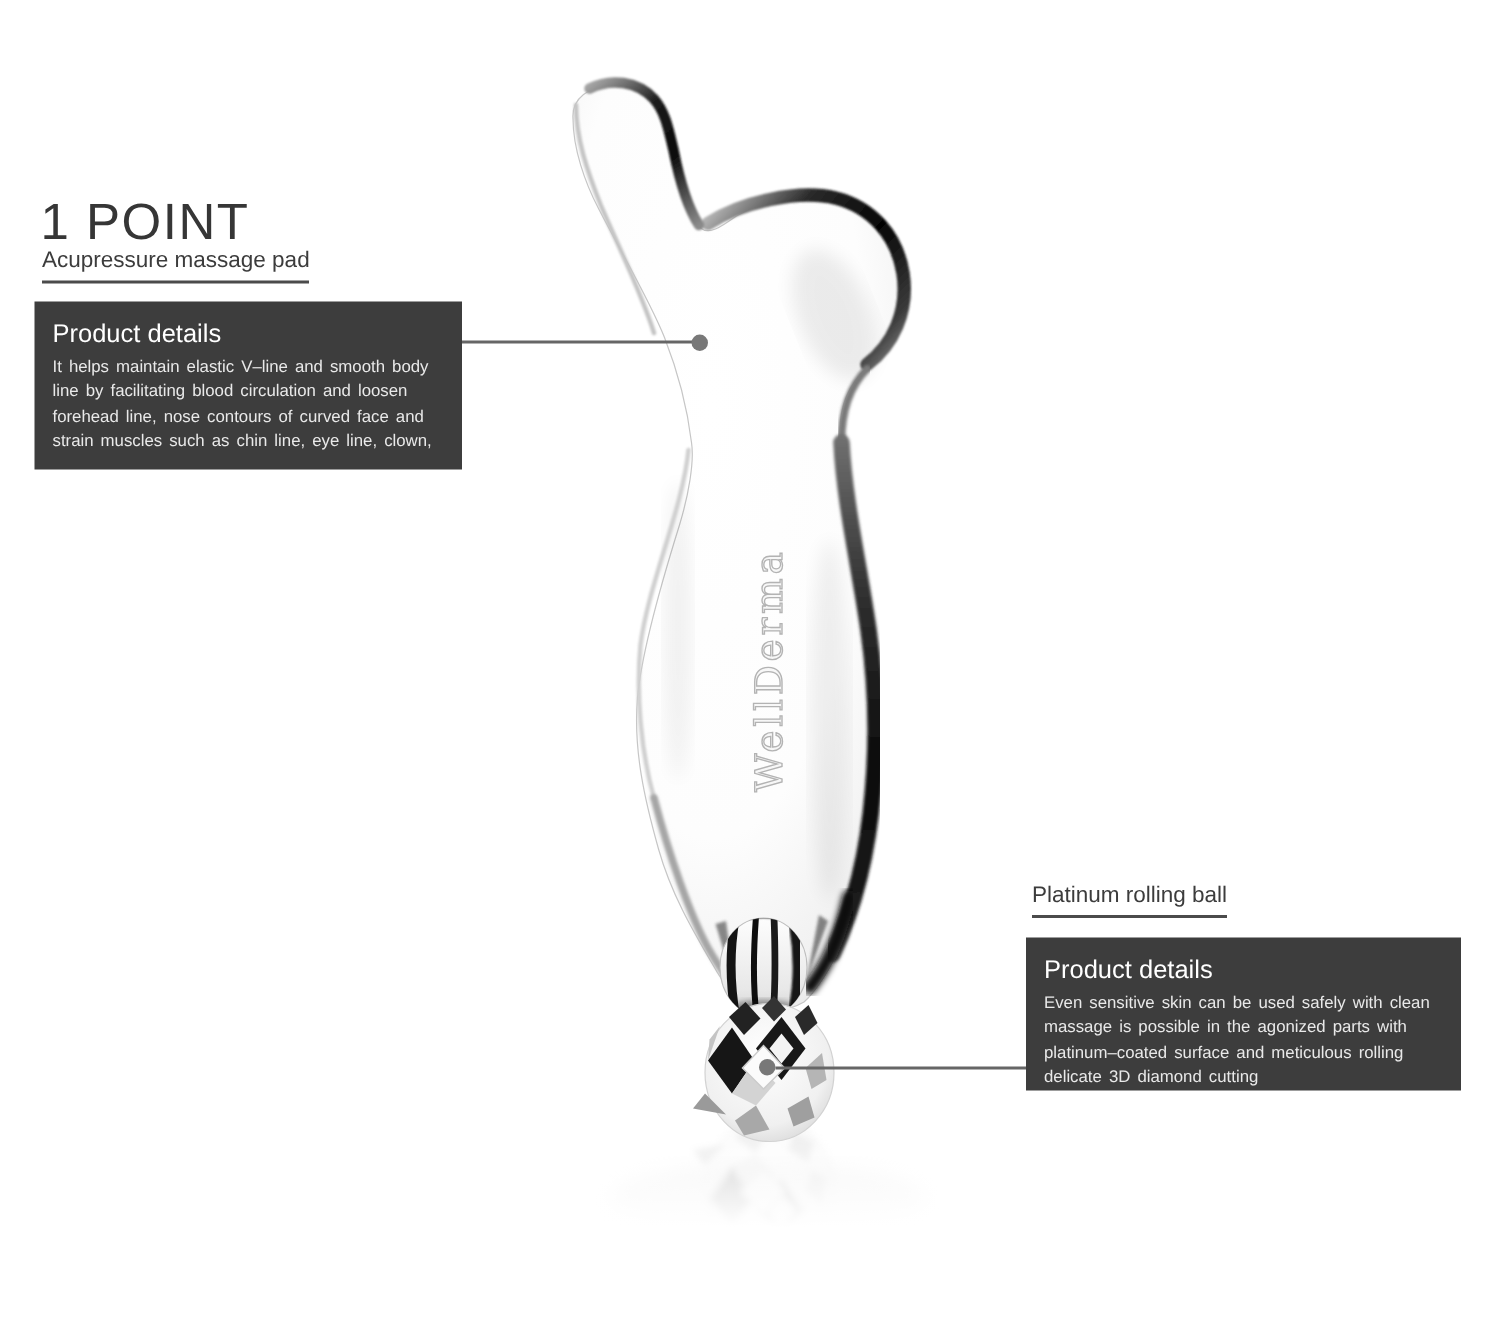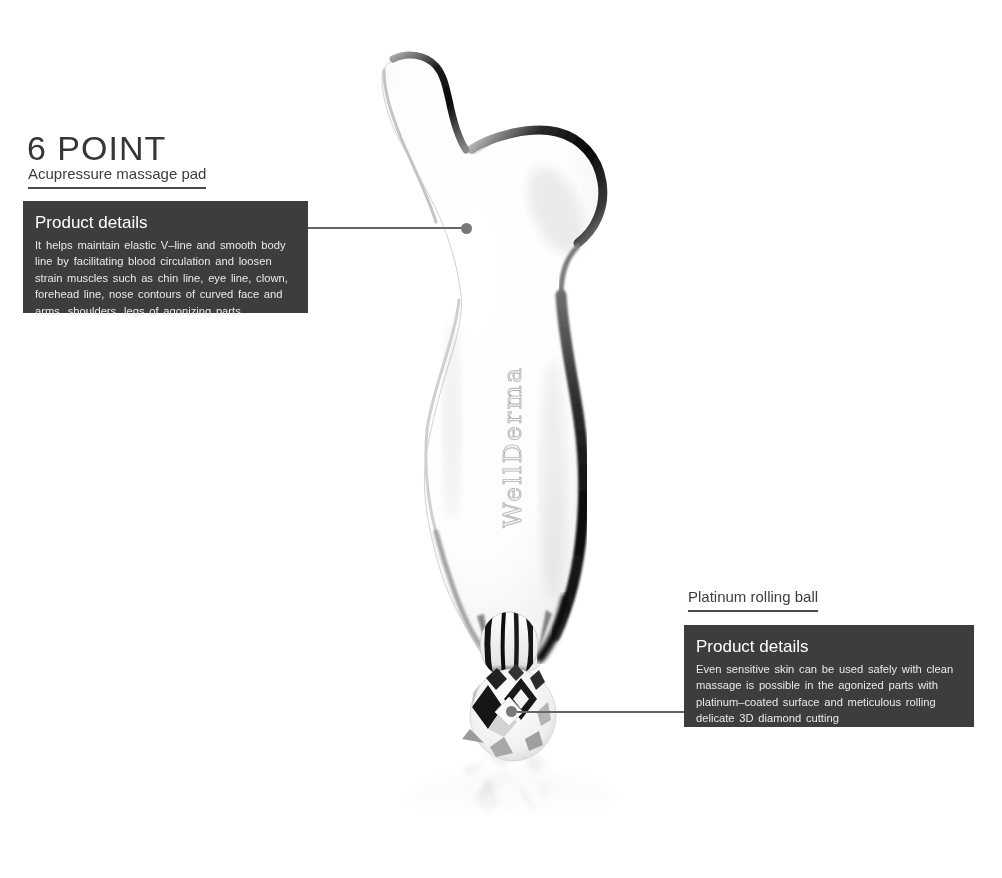--- a/index.html
+++ b/index.html
@@ -174,32 +174,31 @@
         <path d="M 482,615 C 495,609 523,609 536,615" fill="none" stroke="#3a3a3a" stroke-width="3" filter="url(#b05)"></path>
       </g>
     </g>
 
     <g>
       <use href="#ballGroup"></use>
     </g>
   </svg>
 
   <div class="abs" style="left:27px;top:131px;">
-    <div class="point-title">6 POINT</div>
+    <div class="point-title">1 POINT</div>
   </div>
   <div class="abs" style="left:28px;top:165px;">
     <span class="point-subtitle">Acupressure massage pad</span>
   </div>
   <div class="abs panel" style="left:23px;top:201px;width:285px;height:112px;">
     <div class="panel-title">Product details</div>
     <div class="panel-line">It helps maintain elastic V–line and smooth body</div>
     <div class="panel-line">line by facilitating blood circulation and loosen</div>
+    <div class="panel-line">forehead line, nose contours of curved face and</div>
     <div class="panel-line">strain muscles such as chin line, eye line, clown,</div>
-    <div class="panel-line">forehead line, nose contours of curved face and</div>
-    <div class="panel-line">arms, shoulders, legs of agonizing parts</div>
   </div>
   <div class="abs callout-line" style="left:308px;top:227px;width:154px;"></div>
   <div class="abs callout-dot" style="left:461px;top:223px;"></div>
 
   <div class="abs" style="left:688px;top:588px;">
     <span class="point-subtitle">Platinum rolling ball</span>
   </div>
   <div class="abs panel" style="left:684px;top:625px;width:290px;height:102px;">
     <div class="panel-title">Product details</div>
     <div class="panel-line">Even sensitive skin can be used safely with clean</div>

